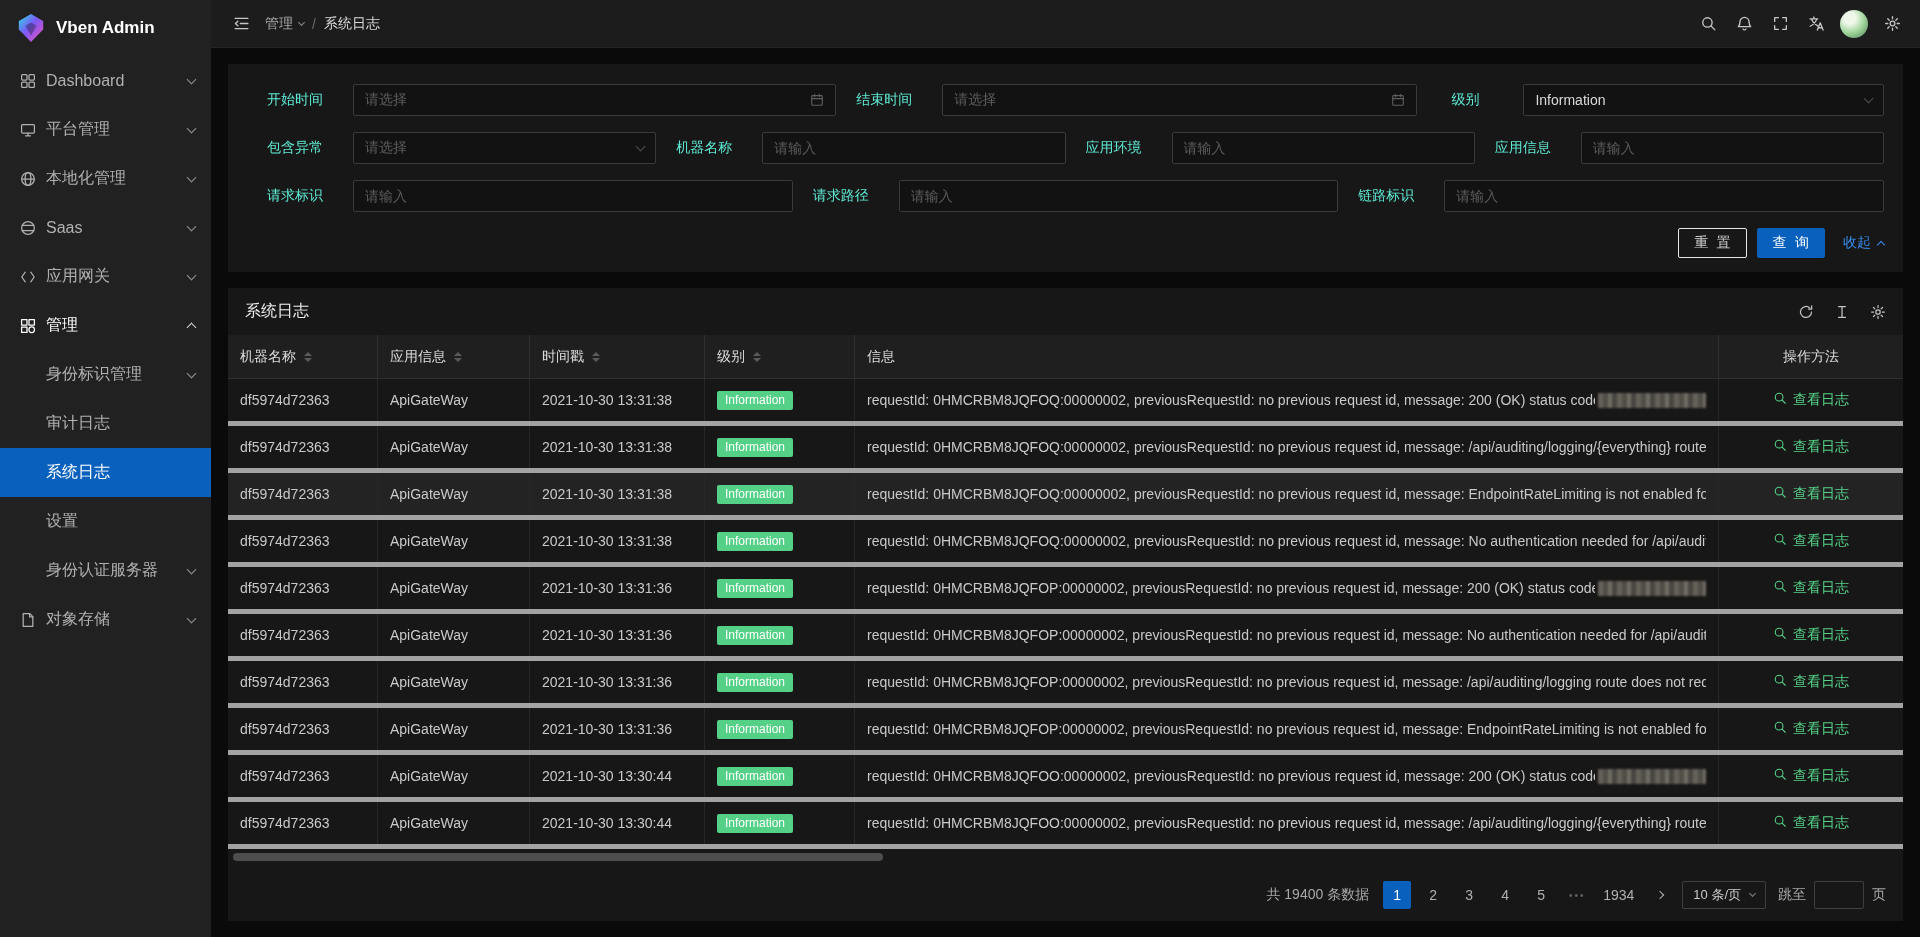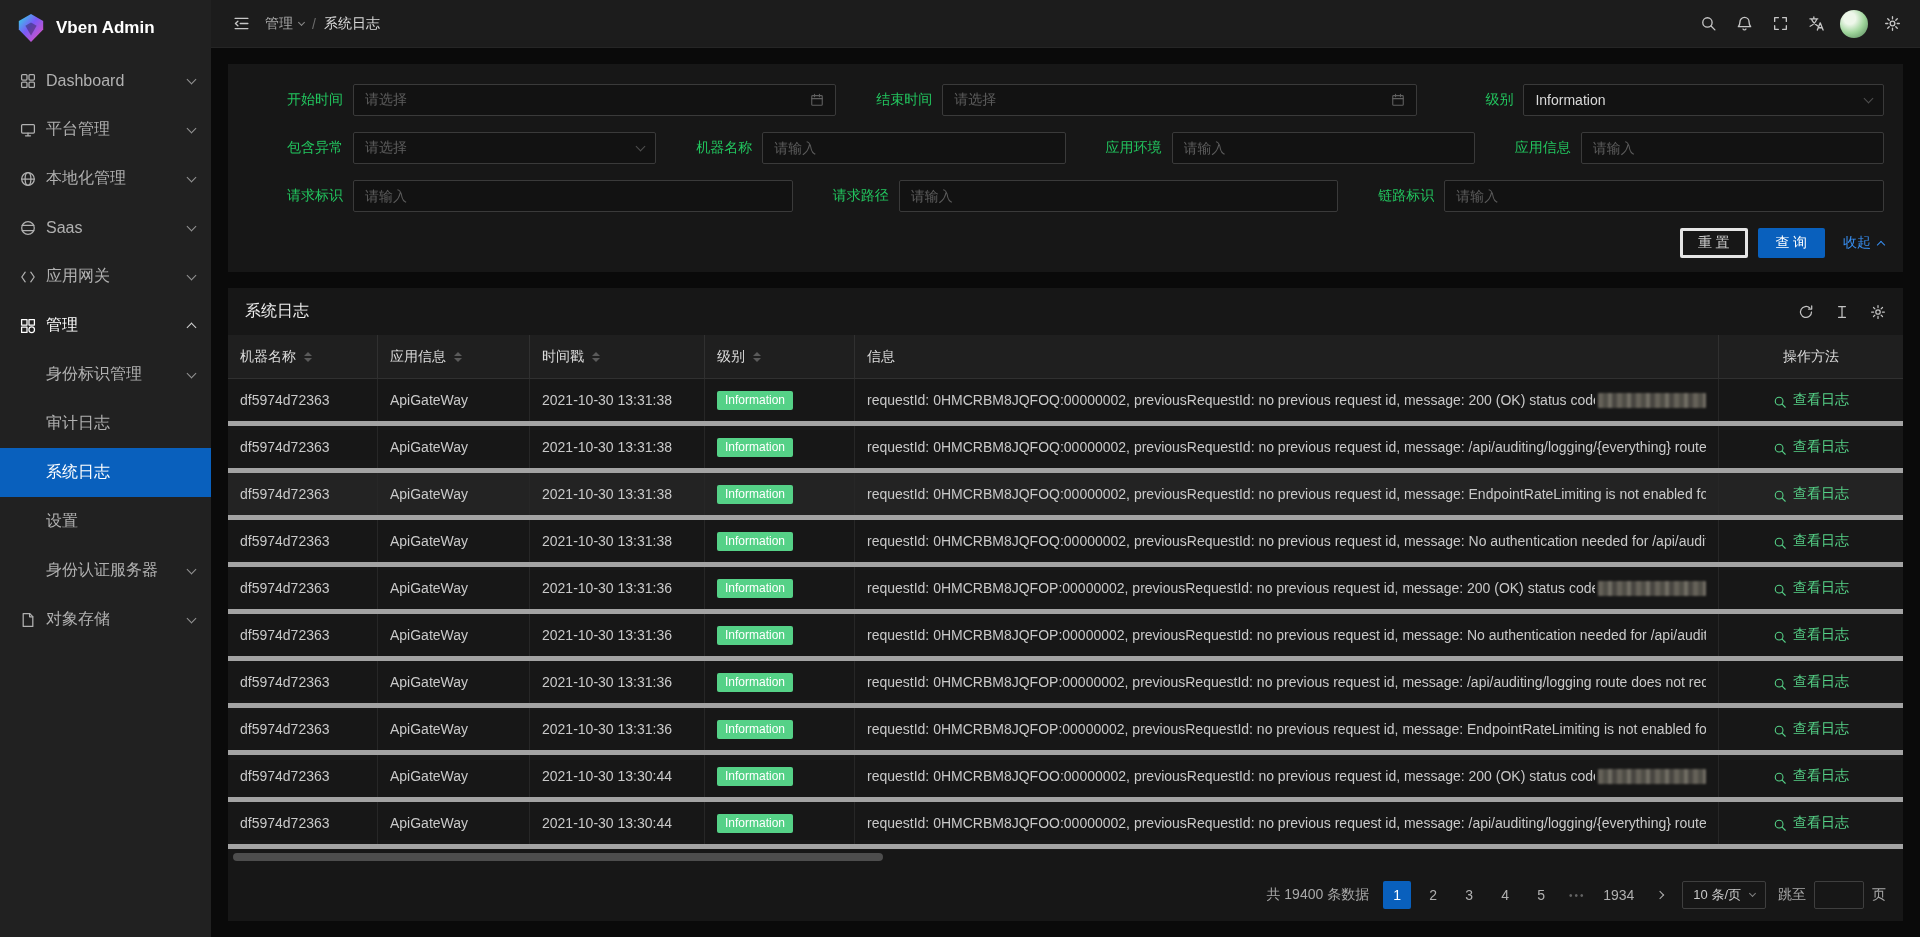--- a/index.html
+++ b/index.html
@@ -42,32 +42,32 @@
   
   .content{flex:1;padding:16px 17px;overflow:hidden;display:flex;flex-direction:column;min-height:0}
   .filter-panel{background:#171717;padding:20px 19px 14px;flex:none}
   .frow{display:flex;margin-bottom:16px}
   .ffield{display:flex;align-items:center;min-width:0}
   .frow-0 .ffield:nth-child(1){width:36%}
   .frow-0 .ffield:nth-child(2){width:35.5%}
   .frow-0 .ffield:nth-child(3){width:28.5%}
   .frow-1 .ffield{width:25%}
   .frow-2 .ffield{width:33.3333%}
-  .flabel{width:96px;flex:none;text-align:right;margin-right:10px;color:#22c55e;white-space:nowrap;overflow:hidden}
+  .flabel{width:96px;flex:none;text-align:center;margin-right:10px;color:#5eead4;white-space:nowrap;overflow:hidden}
   .fcontrol{flex:1;height:32px;background:#121212;border:1px solid #3a3a3a;border-radius:2px;display:flex;
     align-items:center;padding:0 11px;gap:8px;min-width:0;cursor:pointer}
   .fcontrol input{flex:1;background:transparent;border:none;outline:none;color:#d9d9d9;font-size:14px;font-family:inherit;min-width:0}
   .fcontrol input::placeholder{color:#5c5c5c}
   .fplaceholder{flex:1;color:#5c5c5c;white-space:nowrap;overflow:hidden}
   .fvalue{flex:1;color:#d9d9d9;white-space:nowrap;overflow:hidden}
   .cicon{flex:none;display:flex;color:#5f5f5f;align-items:center}
   .cicon svg{width:14px;height:14px}
   .filter-actions{display:flex;justify-content:flex-end;align-items:center;gap:10px;margin-top:2px}
-  .btn{height:30px;padding:0 15px;border-radius:2px;border:3px solid #e5e5e5;background:transparent;
-    color:#cfcfcf;font-size:14px;font-family:Liberation Serif, serif;cursor:pointer;white-space:nowrap}
+  .btn{height:30px;padding:0 15px;border-radius:2px;border:1px solid #e5e5e5;background:transparent;
+    color:#cfcfcf;font-size:14px;font-family:Liberation Mono, monospace;cursor:pointer;white-space:nowrap}
   .btn.primary{background:#0960bd;border-color:#0960bd;color:#fff}
   .collapse-link{display:flex;align-items:center;gap:7px;color:#378ef0;cursor:pointer;margin-left:8px}
   .collapse-link .chev{border-color:#378ef0;width:6px;height:6px;opacity:1}
 
   
   .table-panel{background:#171717;margin-top:16px;flex:1;min-height:0;display:flex;flex-direction:column;overflow:hidden}
   .tp-header{display:flex;align-items:center;padding:13px 17px;flex:none}
   .tp-title{font-size:16px;color:#ececec;font-weight:500;flex:1}
   .tp-tools{display:flex;gap:20px;align-items:center}
   .tool{display:flex;cursor:pointer;color:#c3c3c3}
@@ -84,21 +84,21 @@
   .c-message{flex:1 1 0}
   .c-action{width:184px;justify-content:center}
   .sorter{display:inline-flex;flex-direction:column;gap:2px;margin-left:8px}
   .sorter .up{width:0;height:0;border-left:4px solid transparent;border-right:4px solid transparent;border-bottom:4.5px solid #5a5a5a}
   .sorter .down{width:0;height:0;border-left:4px solid transparent;border-right:4px solid transparent;border-top:4.5px solid #5a5a5a}
   .badge-success{background:#55d187;color:#fff;font-size:12px;padding:2px 8px;border-radius:2px;line-height:1.25;flex:none}
   .msg{overflow:hidden;white-space:nowrap}
   .redact{display:inline-block;width:108px;height:15px;flex:none;margin-left:3px;border-radius:1px;
     background:repeating-linear-gradient(90deg,#6e6a60 0 5px,#56544c 5px 10px,#7a766c 10px 14px,#4e4c46 14px 19px);
     filter:blur(1px);opacity:.9}
-  .action-link{display:flex;align-items:flex-end;gap:6px;color:#55d187;cursor:pointer}
+  .action-link{display:flex;align-items:flex-start;gap:6px;color:#55d187;cursor:pointer}
   .alicon{display:flex}.alicon svg{width:14px;height:14px}
   .hscroll{height:12px;margin-top:2px;position:relative;flex:none}
   .hscroll .thumb{position:absolute;left:5px;top:2px;height:8px;width:650px;background:#4d4d4d;border-radius:4px;cursor:pointer}
 
   
   .pagination{display:flex;align-items:center;justify-content:flex-end;gap:8px;padding:12px 17px;margin-top:auto;flex:none}
   .pg-total{color:#a8a8a8;margin-right:6px}
   .pg-item{min-width:28px;height:28px;display:flex;align-items:center;justify-content:center;color:#b0b0b0;
     cursor:pointer;border-radius:2px;padding:0 4px}
   .pg-item.active{background:#0960bd;color:#fff}

